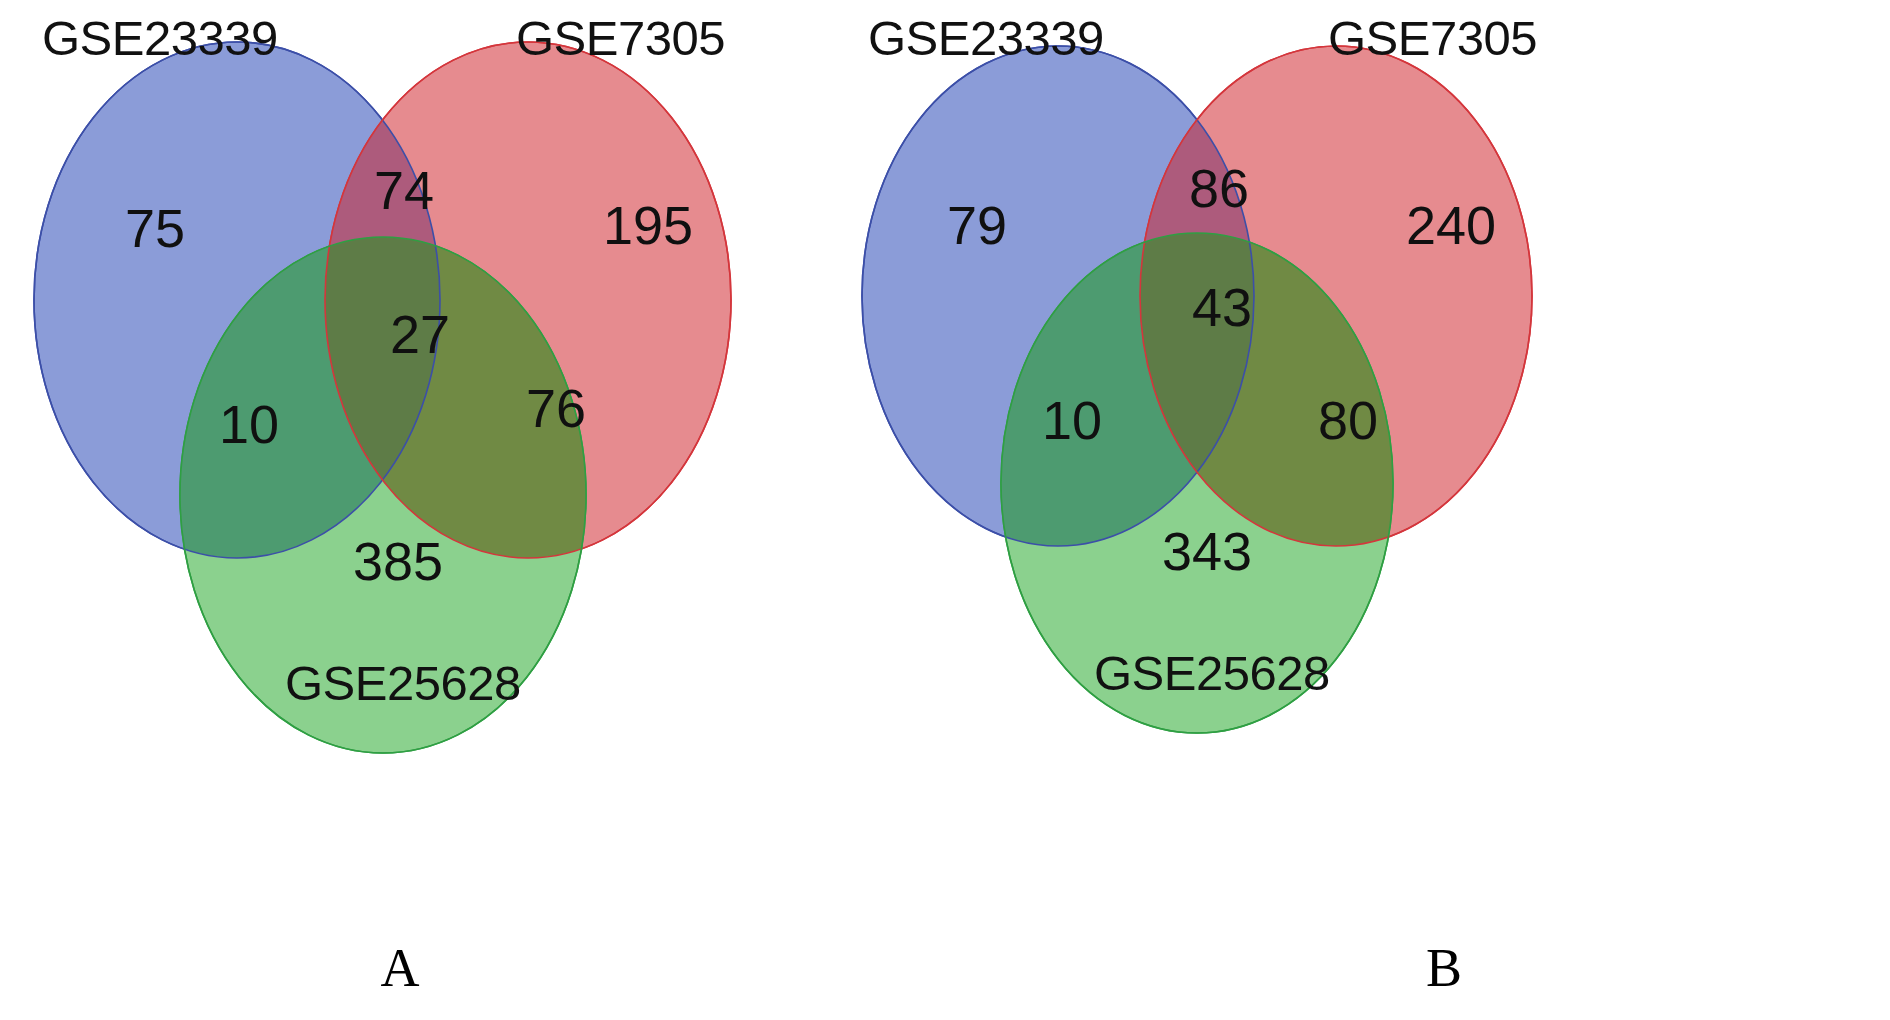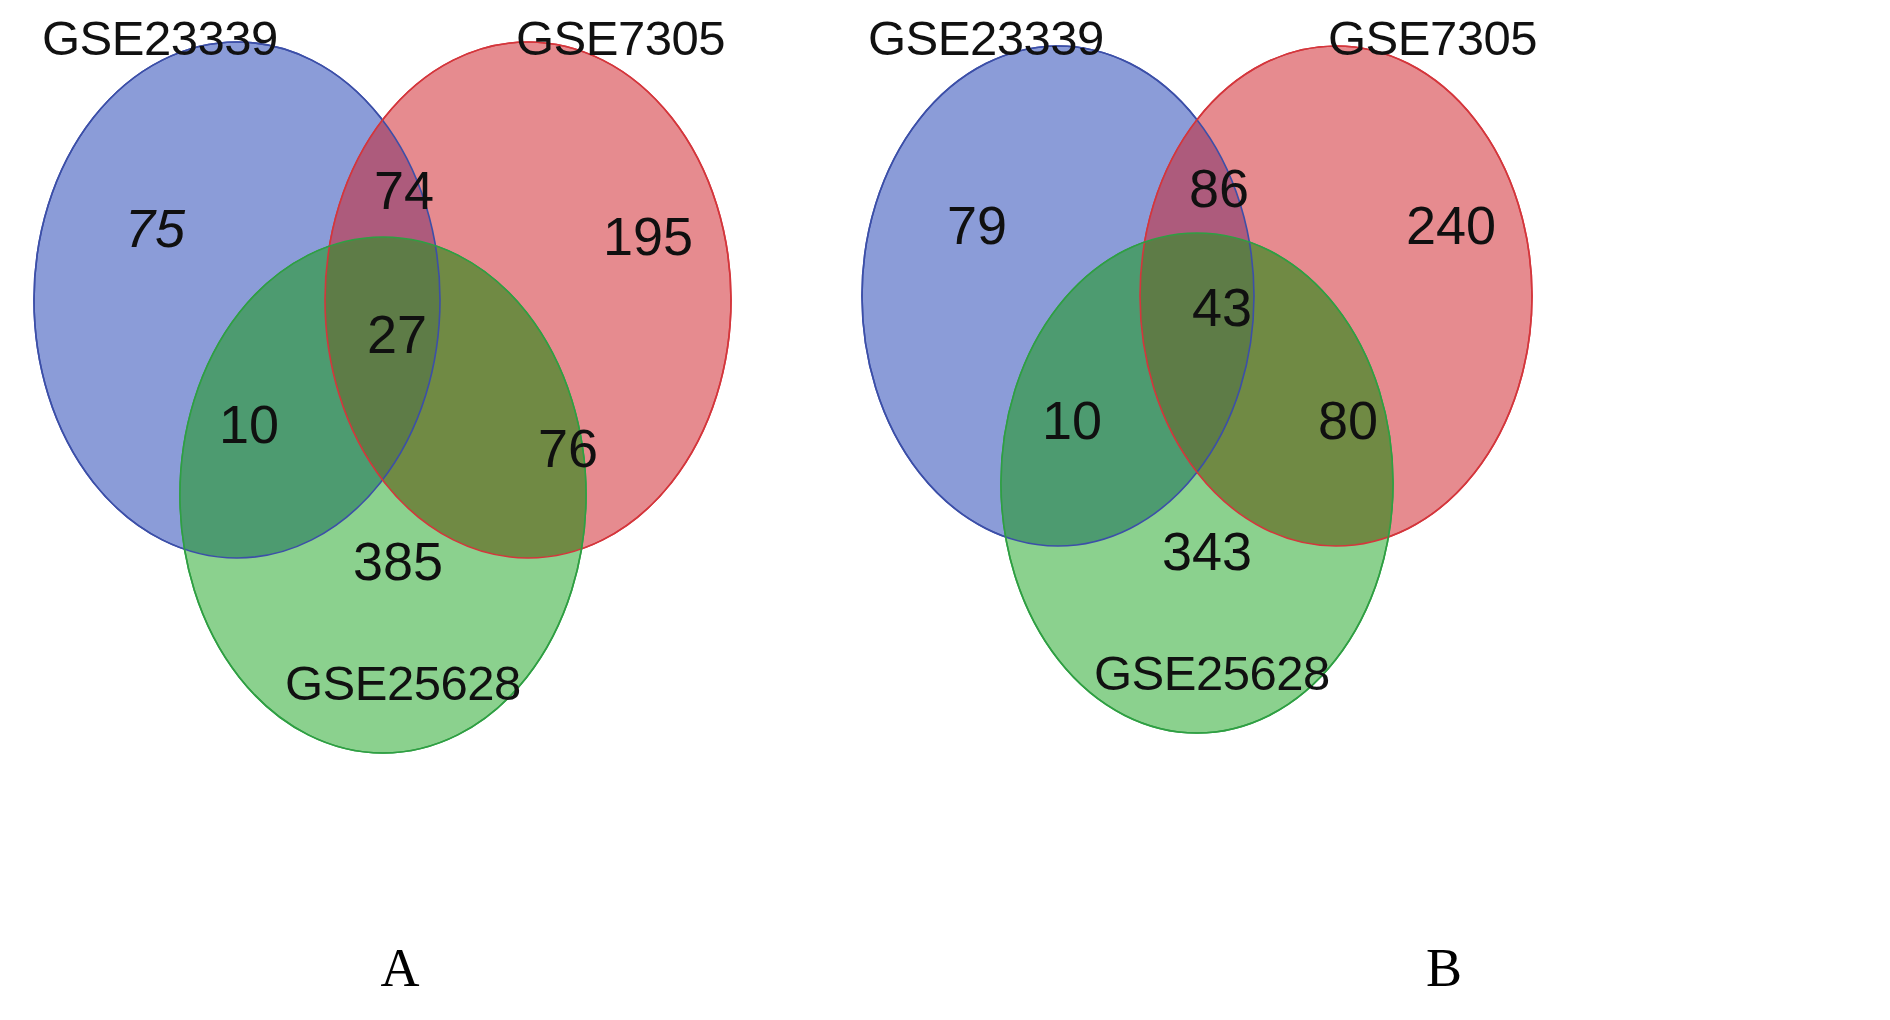--- a/index.html
+++ b/index.html
@@ -96,26 +96,26 @@
 
       <ellipse cx="237" cy="300" rx="203" ry="258" fill="none" stroke="#3c4fa8" stroke-width="1.6"></ellipse>
       <ellipse cx="528" cy="300" rx="203" ry="258" fill="none" stroke="#d4363c" stroke-width="1.6"></ellipse>
       <ellipse cx="383" cy="495" rx="203" ry="258" fill="none" stroke="#2f9f43" stroke-width="1.6"></ellipse>
     </svg>
 
     <div class="set-label" style="left:42px; top:10px;">GSE23339</div>
     <div class="set-label" style="left:516px; top:10px;">GSE7305</div>
     <div class="set-label" style="left:285px; top:655px;">GSE25628</div>
 
-    <div class="count" style="left:155px; top:228px;font-style:italic;">75</div>
+    <div class="count" style="left:155px; top:228px;">75</div>
     <div class="count" style="left:404px; top:190px;">74</div>
-    <div class="count" style="left:648px; top:236px;">195</div>
-    <div class="count" style="left:397px; top:334px;">27</div>
+    <div class="count" style="left:648px; top:225px;">195</div>
+    <div class="count" style="left:420px; top:334px;">27</div>
     <div class="count" style="left:249px; top:424px;">10</div>
-    <div class="count" style="left:556px; top:448px;margin-left:12px;">76</div>
+    <div class="count" style="left:556px; top:408px;">76</div>
     <div class="count" style="left:398px; top:561px;">385</div>
 
     <div class="panel-letter" style="left:400px; top:968px;">A</div>
   </div>
 
   <div class="panel" style="left:836px;">
 
     <svg class="venn-svg" viewBox="0 0 945 1020">
       <defs>
         <clipPath id="clipB-blue">

